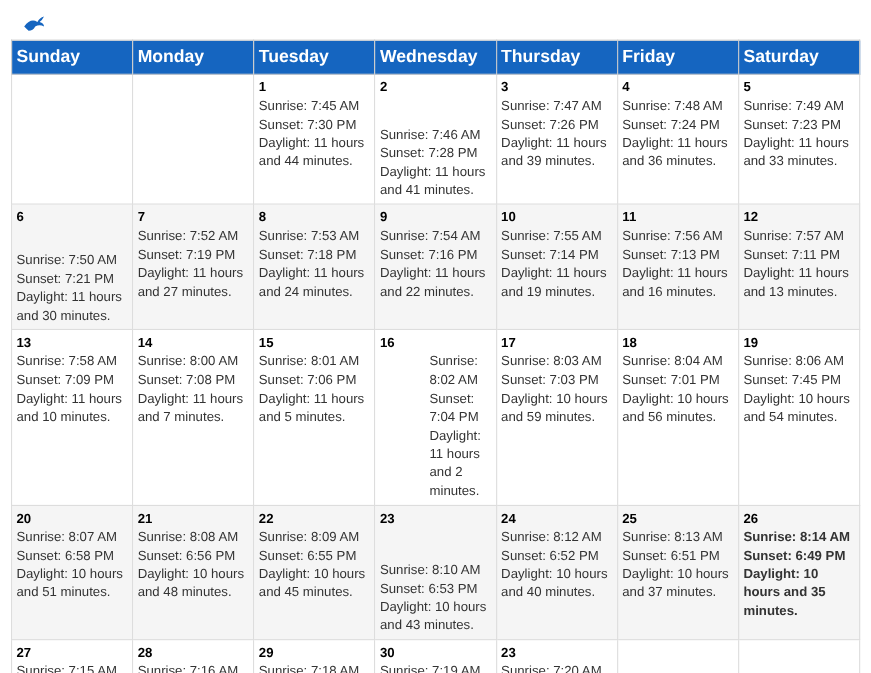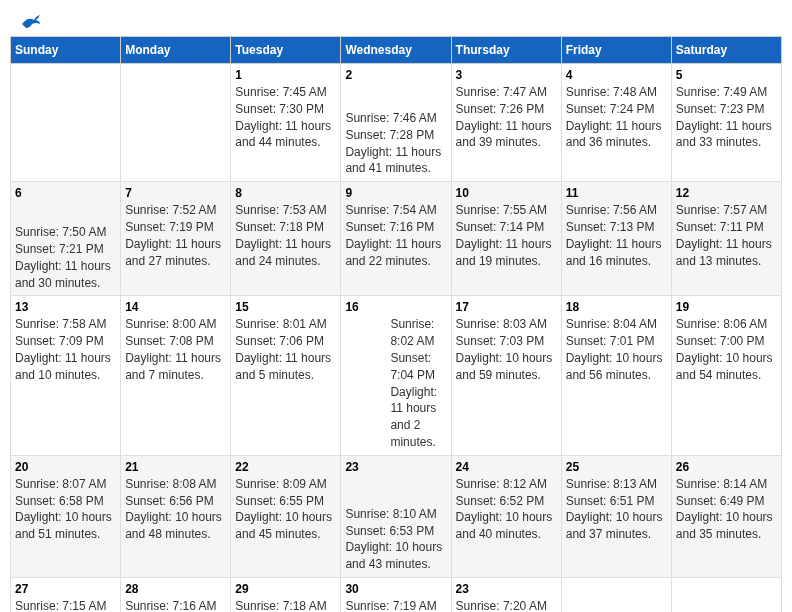--- a/index.html
+++ b/index.html
@@ -32,21 +32,21 @@
     table {
       width: 100%;
       border-collapse: collapse;
       font-size: 11px;
     }
     thead tr th {
       background: #1565c0;
       color: #fff;
       padding: 6px 4px;
       text-align: left;
-      font-size: 12px;
+      font-size: 16px;
       border: 1px solid #ccc;
     }
     tbody tr td {
       border: 1px solid #ddd;
       vertical-align: top;
       padding: 4px;
       min-height: 80px;
       height: 90px;
       width: 14.28%;
       background: #fff;
@@ -223,21 +223,21 @@
         </td>
         <td>
           <div class="day-num">18</div>
           <div class="day-detail" style="white-space: pre-line;">Sunrise: 8:04 AM
 Sunset: 7:01 PM
 Daylight: 10 hours and 56 minutes.</div>
         </td>
         <td>
           <div class="day-num">19</div>
           <div class="day-detail" style="white-space: pre-line;">Sunrise: 8:06 AM
-Sunset: 7:00 PM
+Sunset: 7:45 PM
 Daylight: 10 hours and 54 minutes.</div>
         </td>
       </tr>
       <tr>
         <td>
           <div class="day-num">20</div>
           <div class="day-detail" style="white-space: pre-line;">Sunrise: 8:07 AM
 Sunset: 6:58 PM
 Daylight: 10 hours and 51 minutes.</div>
         </td>
@@ -266,21 +266,21 @@
 Daylight: 10 hours and 40 minutes.</div>
         </td>
         <td>
           <div class="day-num">25</div>
           <div class="day-detail" style="white-space: pre-line;">Sunrise: 8:13 AM
 Sunset: 6:51 PM
 Daylight: 10 hours and 37 minutes.</div>
         </td>
         <td>
           <div class="day-num">26</div>
-          <div class="day-detail" style="white-space: pre-line;">Sunrise: 8:14 AM
+          <div class="day-detail" style="white-space: pre-line; font-weight: bold;">Sunrise: 8:14 AM
 Sunset: 6:49 PM
 Daylight: 10 hours and 35 minutes.</div>
         </td>
       </tr>
       <tr>
         <td>
           <div class="day-num">27</div>
           <div class="day-detail" style="white-space: pre-line;">Sunrise: 7:15 AM
 Sunset: 5:48 PM
 Daylight: 10 hours and 32 minutes.</div>

